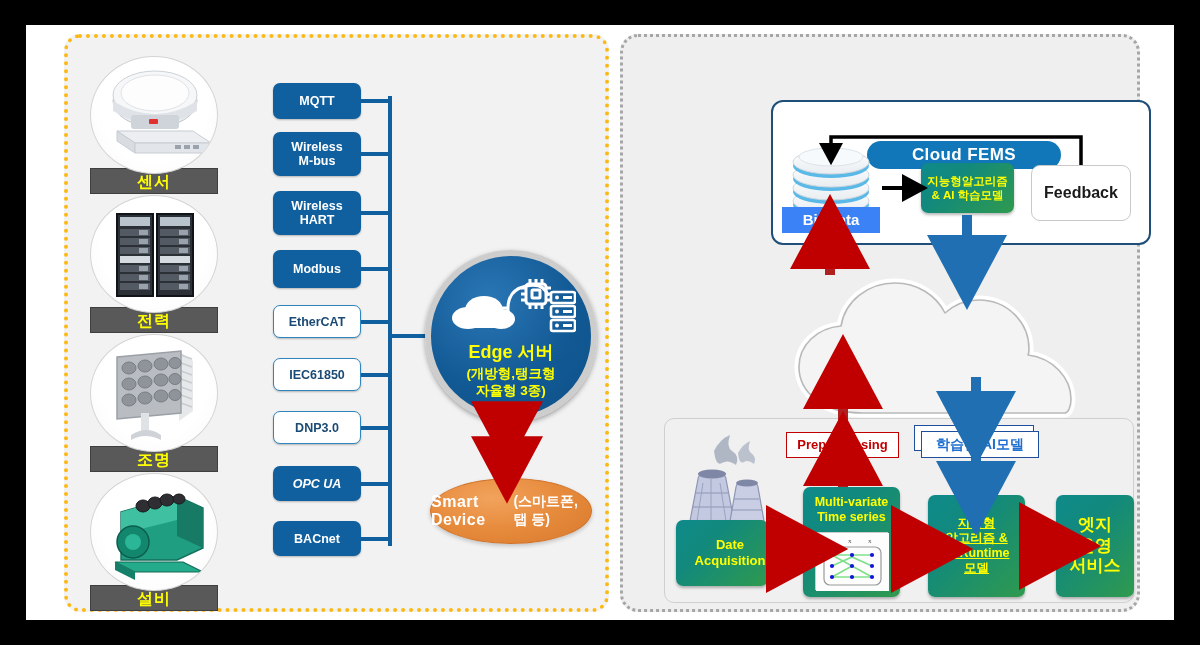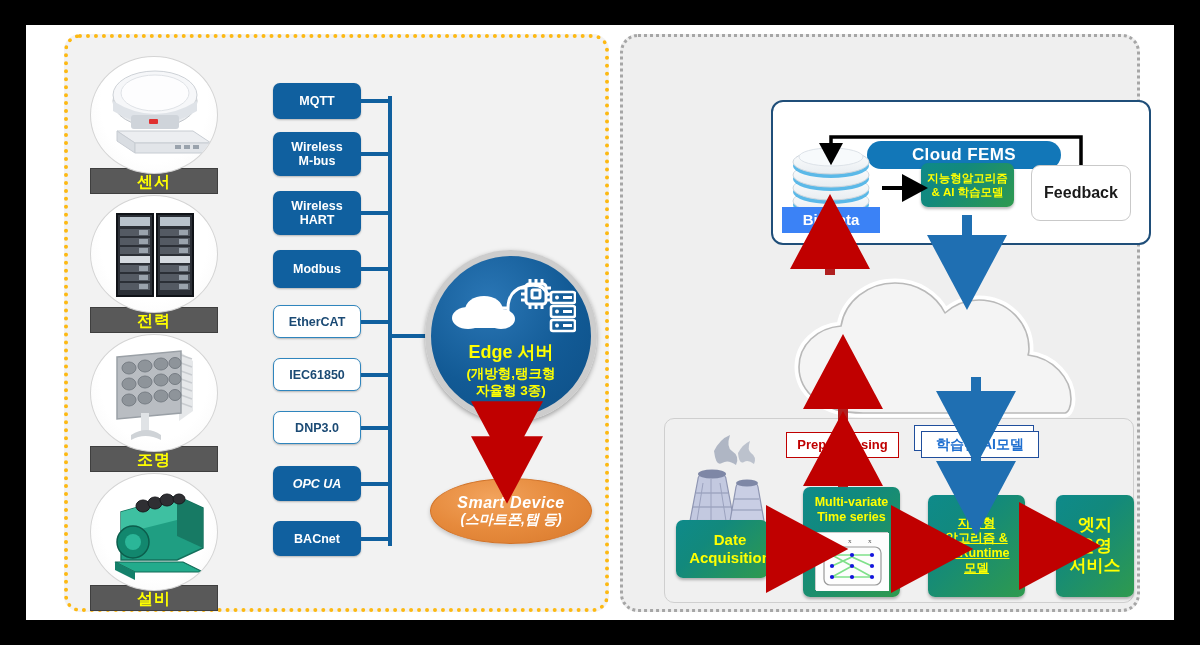--- a/index.html
+++ b/index.html
@@ -74,23 +74,22 @@
     padding-bottom:16px;
   }
   .edge .t1 { color:#ffff00; font-weight:bold; font-size:18px; }
   .edge .t2 { color:#ffff00; font-weight:bold; font-size:13.5px; text-align:center; line-height:1.25; margin-top:2px;}
   .edge .icons { position:absolute; top:22px; left:0; width:100%; text-align:center; }
 
   .smartdev {
     position:absolute; width:162px; height:66px; border-radius:50%;
     background:radial-gradient(ellipse at 38% 30%, #f2a35c 0%, #e68a3c 50%, #d8792c 100%);
     border:1px solid #d0732a;
-    display:flex; flex-direction:column; align-items:center; justify-content:center;
+    display:flex; flex-direction:row; align-items:center; justify-content:center;
     box-shadow:0 2px 4px rgba(0,0,0,.2);
-    font-style:italic;
   }
   .smartdev .s1 { color:#ffffff; font-weight:bold; font-size:16px; letter-spacing:.5px;}
   .smartdev .s2 { color:#ffffff; font-weight:bold; font-size:14px; margin-top:-1px;}
 
   
   .fems-box {
     position:absolute; left:745px; top:75px; width:380px; height:145px;
     background:#ffffff; border:2.2px solid #1f4e79; border-radius:12px;
   }
   .fems-title {
@@ -393,21 +392,21 @@
       <ellipse cx="48" cy="45" rx="38" ry="12" fill="url(#discg)" stroke="#cfd7de" stroke-width="1"></ellipse>
       <ellipse cx="48" cy="36" rx="38" ry="12" fill="#5bb9e8"></ellipse>
       <ellipse cx="48" cy="32" rx="38" ry="12" fill="url(#discg)" stroke="#cfd7de" stroke-width="1"></ellipse>
       <ellipse cx="48" cy="23" rx="38" ry="12" fill="#5bb9e8"></ellipse>
       <ellipse cx="48" cy="19" rx="38" ry="12" fill="url(#discg)" stroke="#cfd7de" stroke-width="1"></ellipse>
       <ellipse cx="48" cy="14" rx="32" ry="9" fill="#f7fafc" stroke="#dde3e9" stroke-width="1"></ellipse>
     </svg>
   </div>
   <div class="bigdata-lbl">BigData</div>
 
-  <div class="tealbox" style="left:895px; top:138px; width:93px; height:44px; font-size:11.5px; white-space:pre-line;">
+  <div class="tealbox" style="left:895px; top:138px; width:93px; height:50px; font-size:11.5px; white-space:pre-line;">
     <span style="white-space:pre-line;">지능형알고리즘
 &amp; AI 학습모델</span>
   </div>
 
   <div class="feedback">
     <span>Feedback</span>
   </div>
 
   <div style="position:absolute; left:765px; top:250px; width:300px; height:145px;">
     <svg width="300" height="145" viewBox="0 0 300 145">
@@ -429,21 +428,21 @@
       <path d="M16,96 L24,54 q0,-6 14,-6 q14,0 14,6 L60,96 Z" fill="#c3c9e0" stroke="#8e95b2" stroke-width="1.2"></path>
       <path d="M22,68 L54,68 M19,82 L57,82" stroke="#8e95b2" stroke-width="1.1" fill="none"></path>
       <path d="M37,54 L37,96 M29,58 L23,96 M46,58 L52,96" stroke="#9ba2be" stroke-width="1" fill="none"></path>
       <ellipse cx="38" cy="49" rx="14" ry="4.5" fill="#7e87a6"></ellipse>
       <path d="M56,96 L62,62 q0,-5 11,-5 q11,0 11,5 L90,96 Z" fill="#c9cee4" stroke="#8e95b2" stroke-width="1.2"></path>
       <path d="M60,74 L85,74 M58,85 L88,85" stroke="#8e95b2" stroke-width="1.1" fill="none"></path>
       <ellipse cx="73" cy="58" rx="11" ry="3.6" fill="#7e87a6"></ellipse>
     </svg>
   </div>
 
-  <div class="tealbox" style="left:650px; top:495px; width:92px; height:58px; font-size:15px; white-space:pre-line;padding-left:16px;">
+  <div class="tealbox" style="left:650px; top:495px; width:92px; height:66px; font-size:13px; white-space:pre-line;padding-left:16px;">
     <span style="white-space:pre-line;">Date
 Acquisition</span>
   </div>
 
   <div class="tealbox" style="left:777px; top:462px; width:97px; height:110px; font-size:12.5px; align-items:flex-start; padding-top:8px; white-space:pre-line;">
     <span style="white-space:pre-line;">Multi-variate
 Time series</span>
   </div>
   <div class="mv-chart" style="left:789px; top:507px; width:73px; height:58px;">
     <svg width="73" height="58" viewBox="0 0 73 58">

